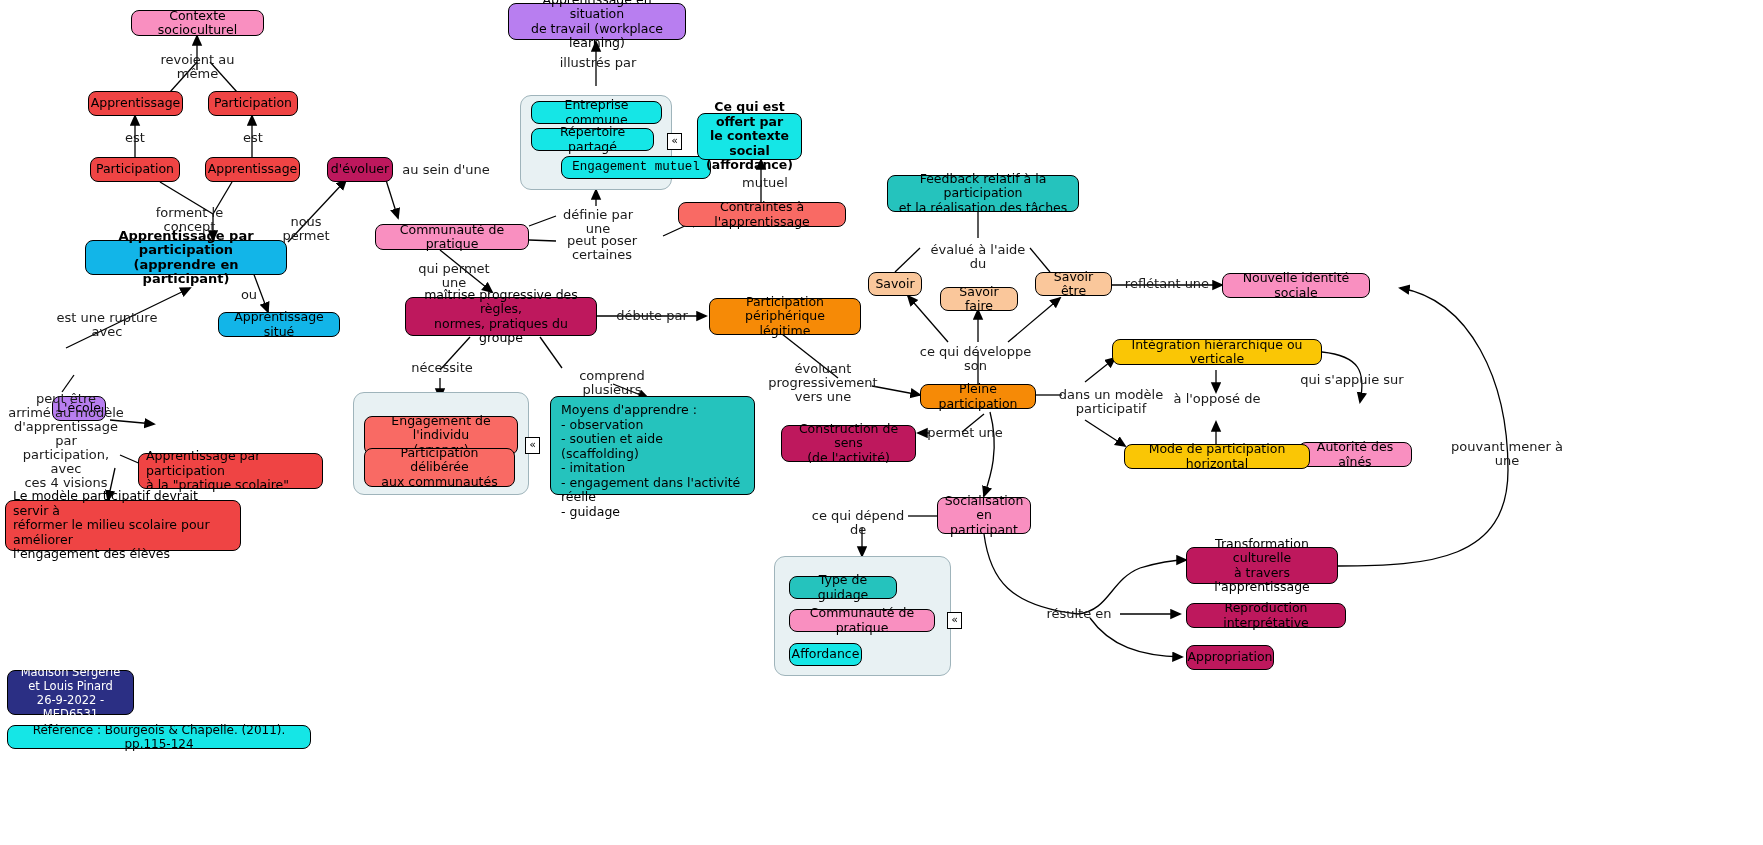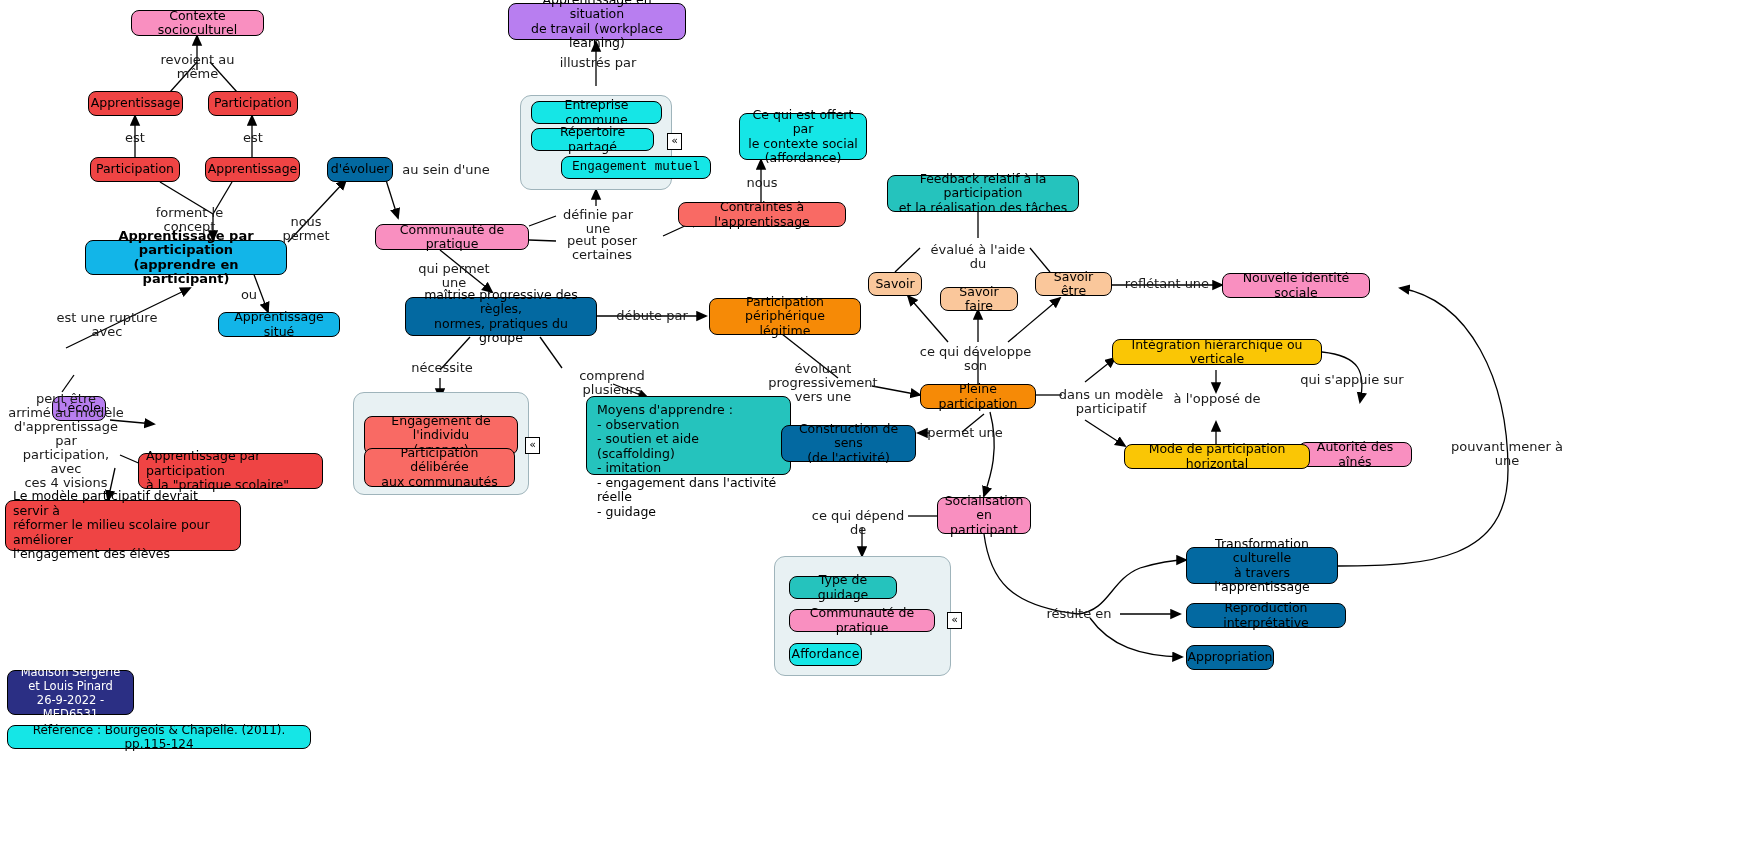--- a/index.html
+++ b/index.html
@@ -10,21 +10,21 @@
         display:flex;align-items:center;justify-content:center;text-align:center;
         font-size:12.5px;line-height:14.5px;color:#000;padding:3px 7px;white-space:pre-line;}
   .lbl{position:absolute;font-size:13px;line-height:14px;color:#1a1a1a;text-align:center;
        white-space:pre-line;background:transparent;}
   .grp{position:absolute;box-sizing:border-box;border:1.4px solid #9fb4bb;border-radius:11px;
        background:#e8f1f3;}
   .handle{position:absolute;width:13px;height:15px;border:1.3px solid #000;background:#fff;
           font-size:11px;line-height:14px;text-align:center;color:#000;}
   .pink{background:#f98fc0;}
   .green{background:#ef4444;}
-  .yellow{background:#0369a1;}
+  .yellow{background:#be185d;}
   .blue{background:#12b5e8;}
   .purple{background:#b87ef0;}
   .cyan{background:#15e6e6;}
   .red{background:#f96a64;}
   .orange{background:#f68a06;}
   .peach{background:#fac79b;}
   .teal{background:#25c3bd;}
   .gold{background:#fac605;}
   .navy{background:#2b2f84;color:#fff;border-color:#000;}
   .cyanft{background:#15e6e6;}
@@ -182,25 +182,25 @@
 de travail (workplace learning)</div>
 
 <div class="lbl" style="left:557px;top:56px;width:82px;">illustrés par</div>
 
 <div class="grp" style="left:520px;top:95px;width:152px;height:95px;"></div>
 <div class="node cyan" style="left:531px;top:101px;width:131px;height:23px;">Entreprise commune</div>
 <div class="node cyan" style="left:531px;top:128px;width:123px;height:23px;">Répertoire partagé</div>
 <div class="node cyan" style="left:561px;top:156px;width:150px;height:23px;font-family:Liberation Mono, monospace;">Engagement mutuel</div>
 <div class="handle" style="left:667px;top:133px;">«</div>
 
-<div class="node cyan" style="left:739px;top:113px;width:128px;height:47px;">Ce qui est offert par
+<div class="node cyan" style="left:697px;top:113px;width:105px;height:47px;font-weight:bold;">Ce qui est offert par
 le contexte social
 (affordance)</div>
 
-<div class="lbl" style="left:742px;top:176px;width:40px;">nous</div>
+<div class="lbl" style="left:742px;top:176px;width:40px;">mutuel</div>
 
 <div class="node red" style="left:678px;top:202px;width:168px;height:25px;">Contraintes à l'apprentissage</div>
 
 <div class="lbl" style="left:550px;top:208px;width:96px;">définie par une</div>
 <div class="lbl" style="left:538px;top:234px;width:128px;">peut poser certaines</div>
 
 <div class="node pink" style="left:375px;top:224px;width:154px;height:26px;">Communauté de pratique</div>
 
 <div class="lbl" style="left:405px;top:262px;width:98px;">qui permet une</div>
 
@@ -215,22 +215,22 @@
 <div class="lbl" style="left:410px;top:361px;width:64px;">nécessite</div>
 <div class="lbl" style="left:552px;top:369px;width:120px;">comprend plusieurs</div>
 
 <div class="grp" style="left:353px;top:392px;width:176px;height:103px;"></div>
 <div class="node red" style="left:364px;top:416px;width:154px;height:39px;">Engagement de l'individu
 (agency)</div>
 <div class="node red" style="left:364px;top:448px;width:151px;height:39px;">Participation délibérée
 aux communautés</div>
 <div class="handle" style="left:525px;top:437px;">«</div>
 
-<div class="node teal lj" style="left:550px;top:396px;width:205px;height:79px;text-align:left;justify-content:flex-start;
-            align-items:flex-start;padding:6px 10px;margin-left:36px;">Moyens d'apprendre :
+<div class="node teal lj" style="left:550px;top:396px;width:205px;height:99px;text-align:left;justify-content:flex-start;
+            align-items:flex-start;padding:6px 10px;">Moyens d'apprendre :
 - observation
 - soutien et aide (scaffolding)
 - imitation
 - engagement dans l'activité réelle
 - guidage</div>
 
 <div class="node teal" style="left:887px;top:175px;width:192px;height:37px;">Feedback relatif à la participation
 et la réalisation des tâches</div>
 
 <div class="lbl" style="left:922px;top:243px;width:112px;">évalué à l'aide du</div>

